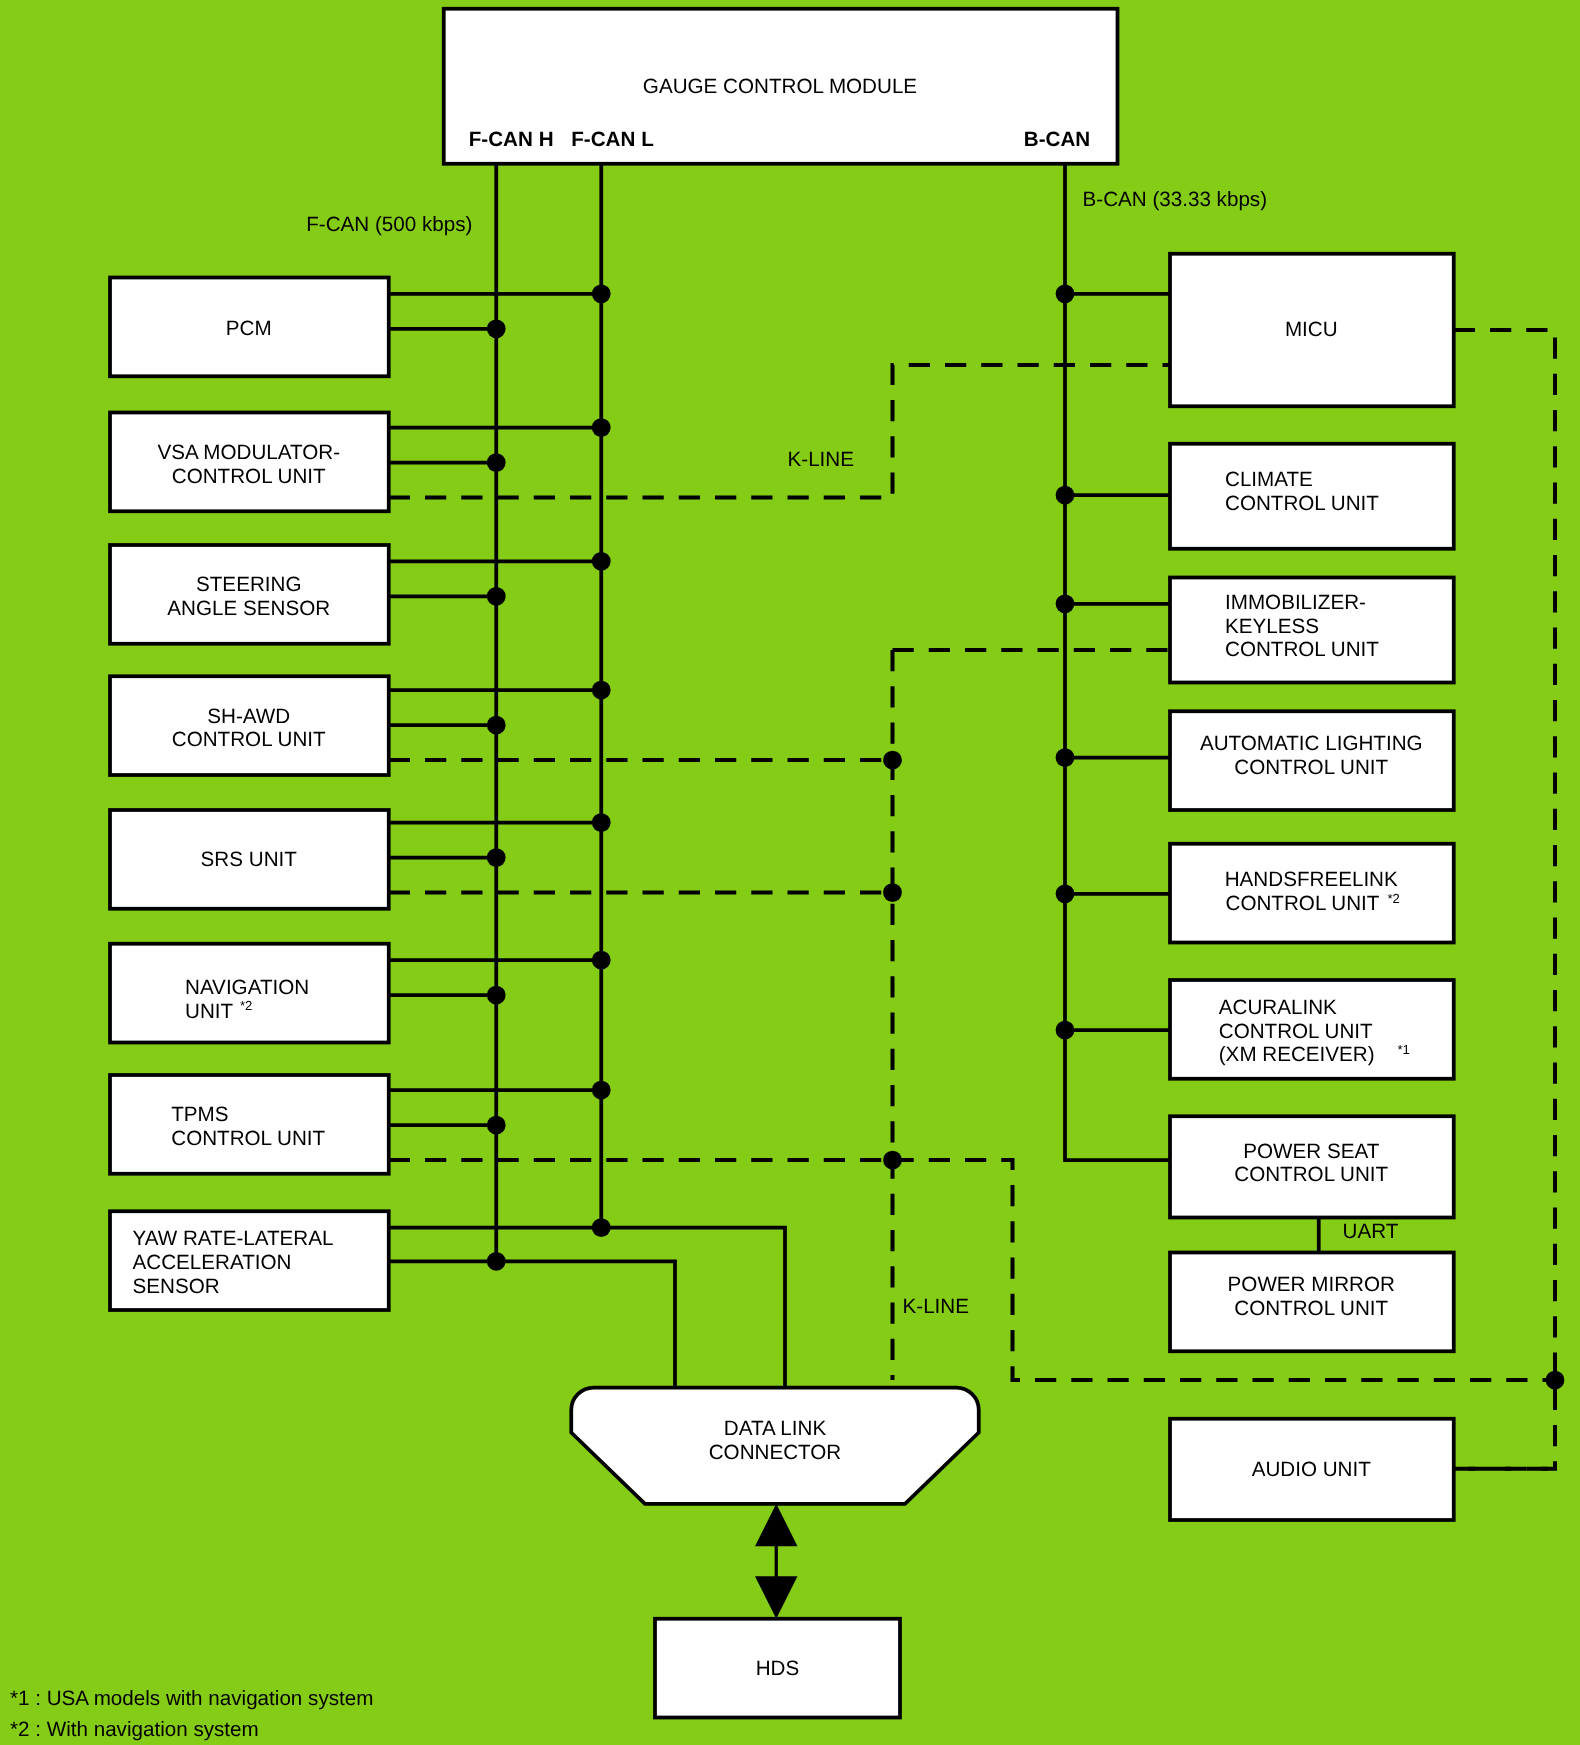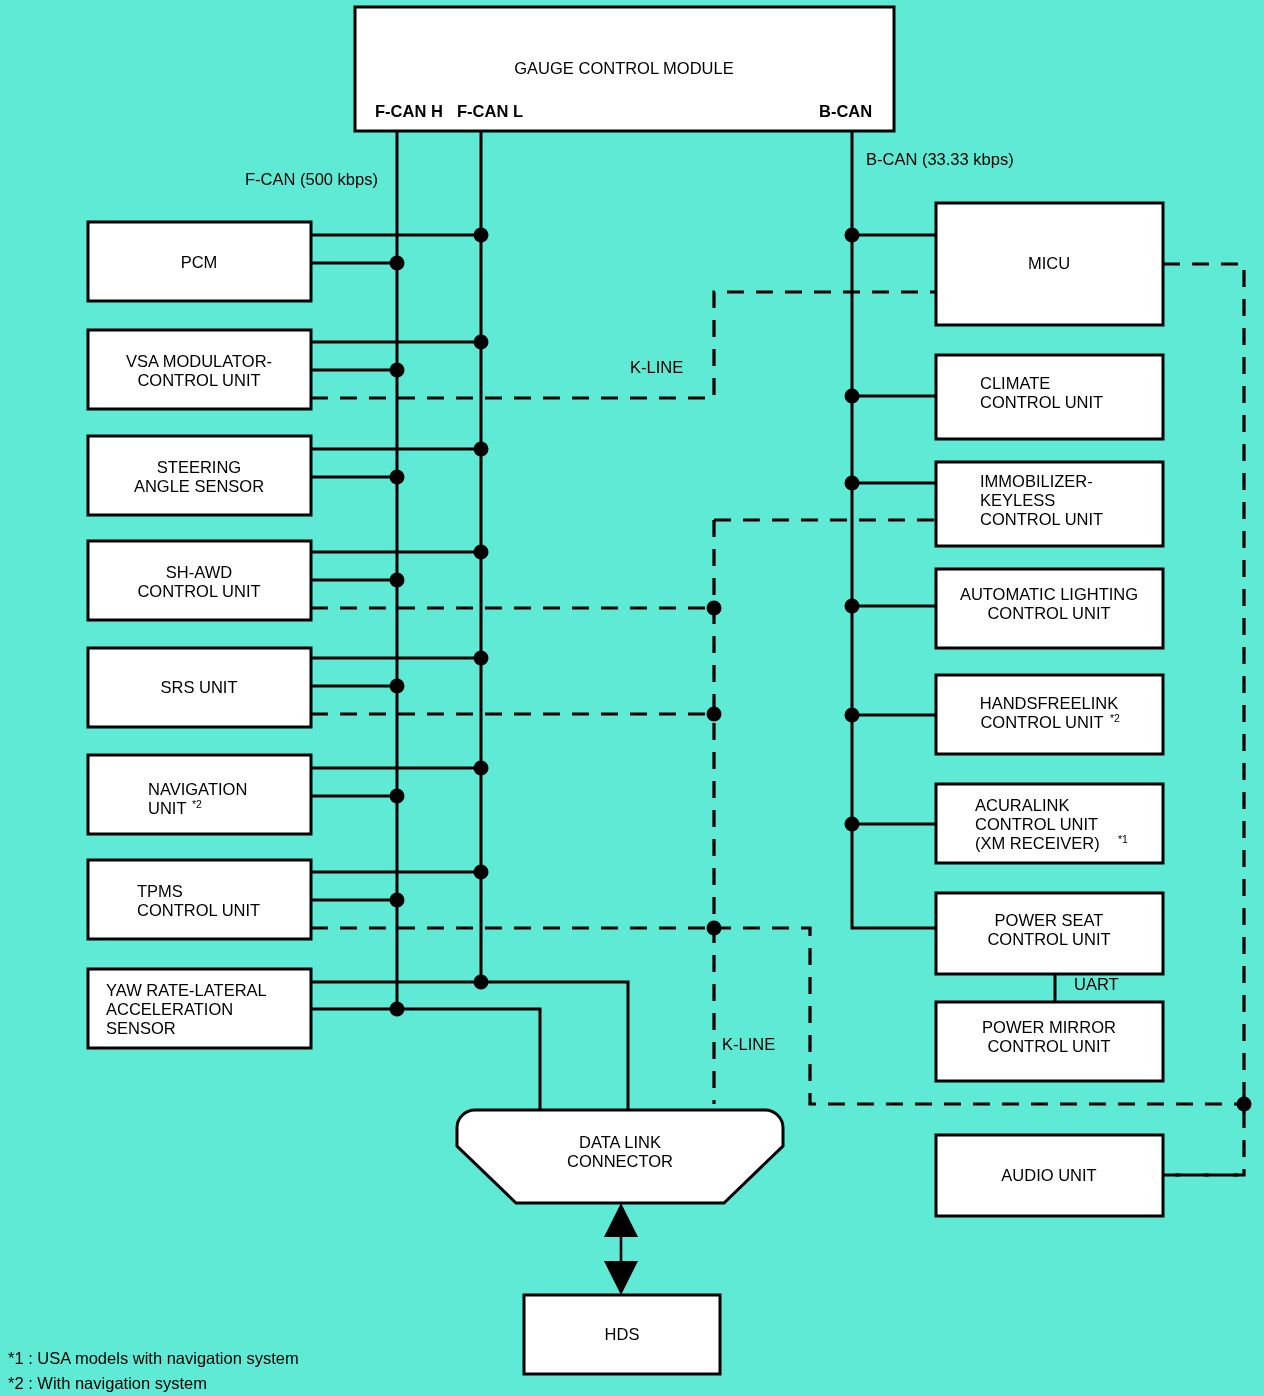--- a/index.html
+++ b/index.html
@@ -1,17 +1,17 @@
 <!DOCTYPE html>
 <html><head>
 <meta charset="utf-8">
 <style>
   html,body{margin:0;padding:0;background:#fff;}
   body{font-family:"Liberation Sans", sans-serif;color:#000;}
-  #wrap{position:relative;width:1264px;height:1396px;background:#5eead4;overflow:hidden;}
+  #wrap{position:relative;width:1264px;height:1396px;background:#84cc16;overflow:hidden;}
   #svgroot{position:absolute;left:0;top:0;width:1264px;height:1396px;}
   .bx{fill:#fff;stroke:#000;stroke-width:3;}
   .wire{stroke:#000;stroke-width:3;fill:none;}
   .wire-thin{stroke:#000;stroke-width:2.6;fill:none;}
   .dash{stroke:#000;stroke-width:3.2;fill:none;stroke-dasharray:17 12;}
   .node{fill:#000;}
   text{font-family:"Liberation Sans", sans-serif;fill:#000;}
   .lbl{font-size:16.5px;}
   .lbl-b{font-size:16.5px;font-weight:bold;}
   .sup{font-size:10.5px;}

